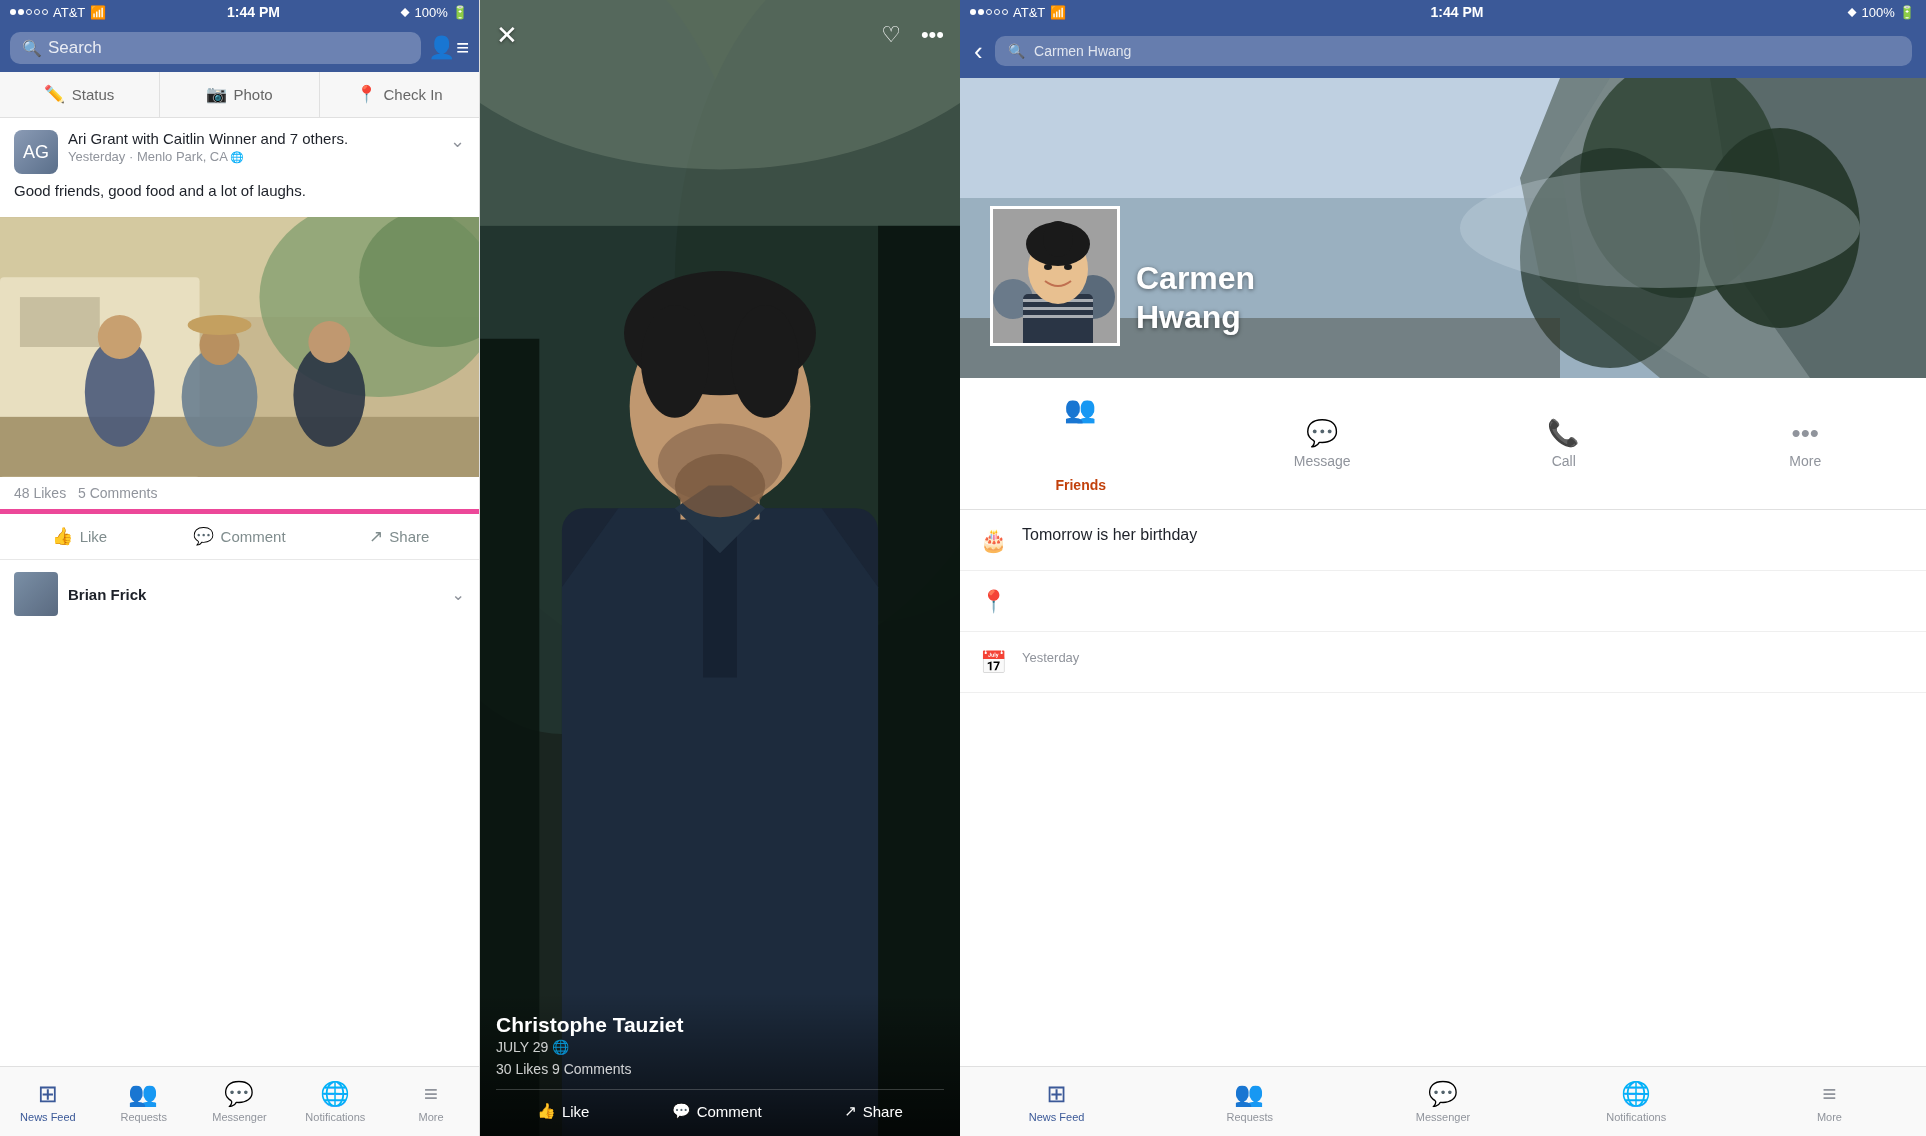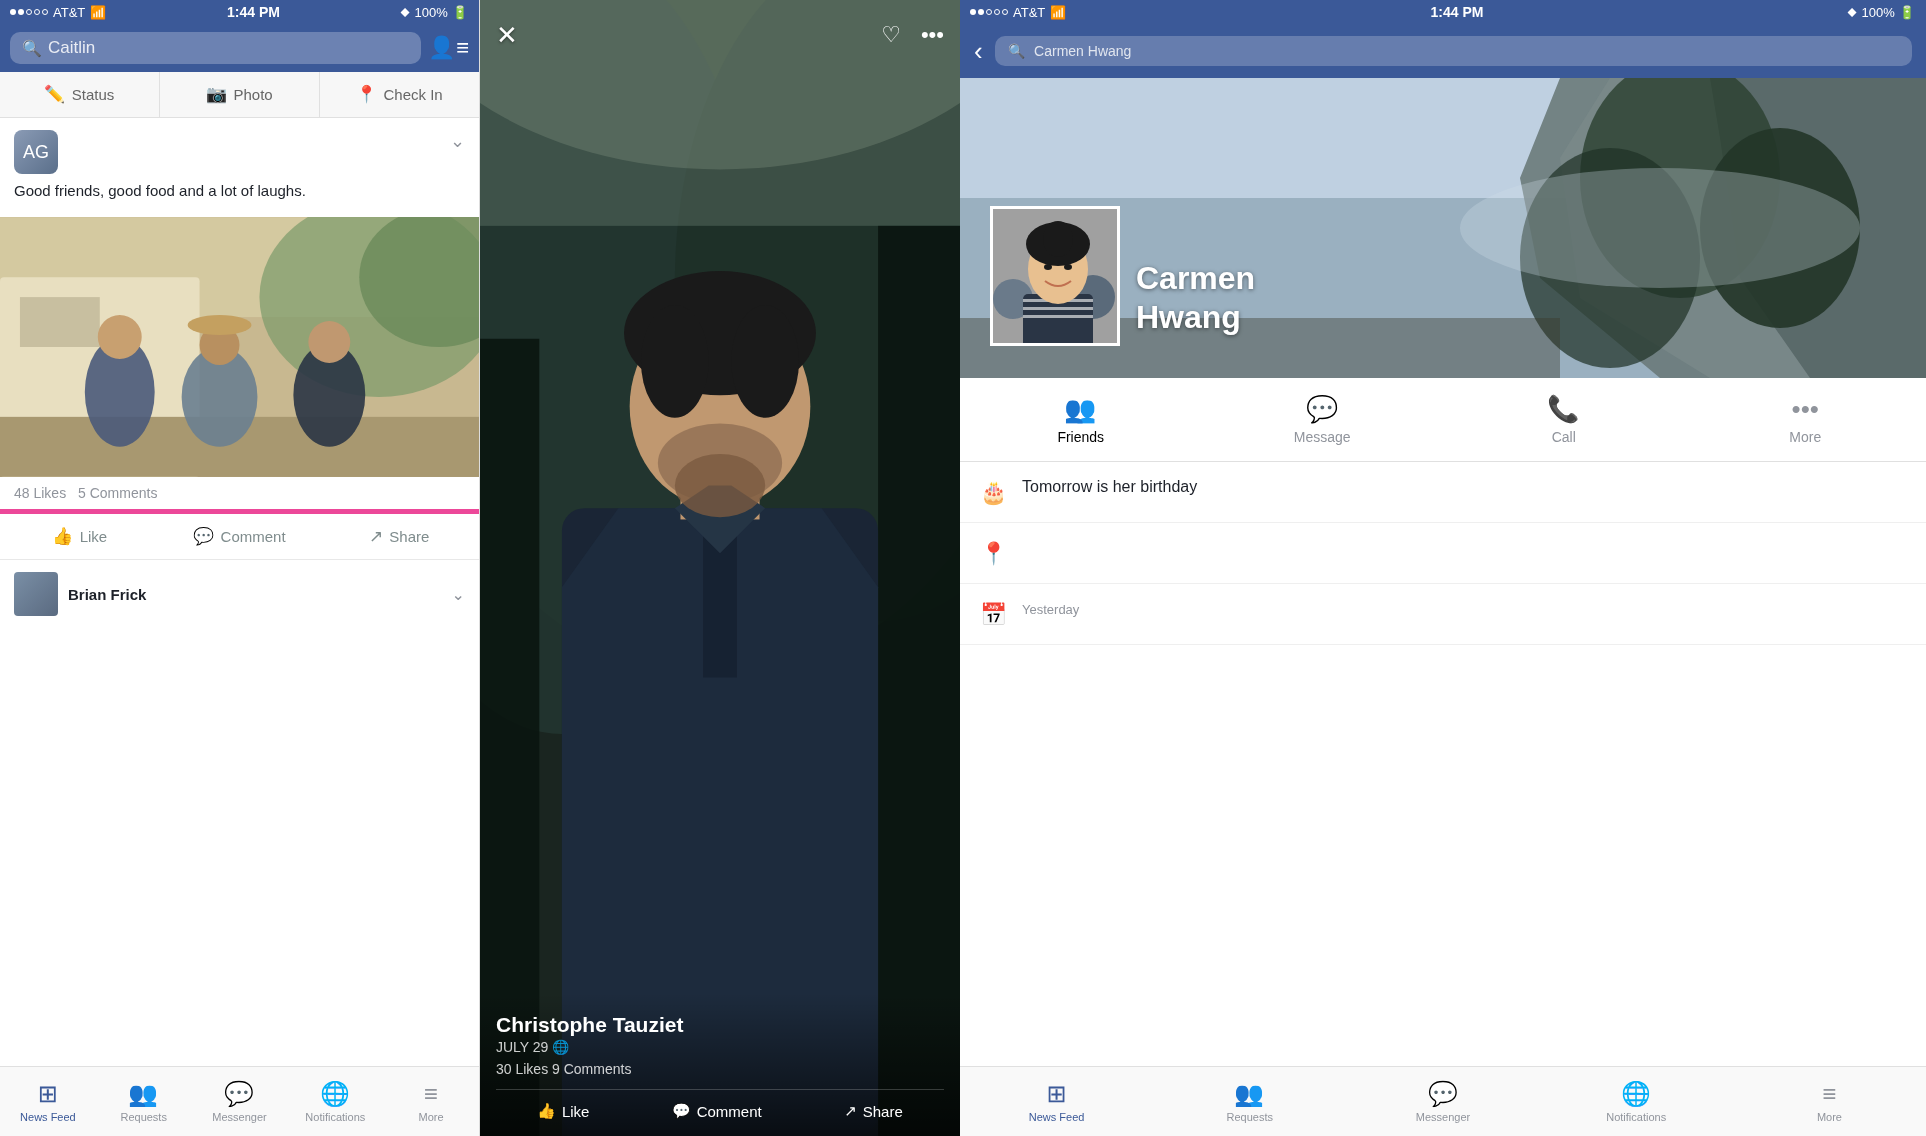--- a/index.html
+++ b/index.html
@@ -474,21 +474,21 @@
     <div class="right">
       <span>⬥</span>
       <span>100%</span>
       <span>🔋</span>
     </div>
   </div>
 
   <div class="search-bar">
     <div class="search-input-box">
       <span>🔍</span>
-      <span style="color:rgba(255,255,255,0.85); font-size:17px;">Caitlin</span>
+      <span style="color:rgba(255,255,255,0.85); font-size:17px;">Search</span>
     </div>
     <span class="friends-icon">👤≡</span>
   </div>
 
   <div class="action-buttons">
     <div class="action-btn">
       <span class="icon">✏️</span>
       <span>Status</span>
     </div>
     <div class="action-btn">
@@ -499,20 +499,30 @@
       <span class="icon">📍</span>
       <span>Check In</span>
     </div>
   </div>
 
   <div class="post-card">
     <div class="post-header">
       <div class="avatar-img">
         <div class="avatar-placeholder">
           <span>AG</span>
+        </div>
+      </div>
+      <div class="post-meta">
+        <div class="post-author">
+          <span>Ari Grant</span>
+          <span>with Caitlin Winner and 7 others.</span>
+        </div>
+        <div class="post-location">
+          <span>Yesterday · Menlo Park, CA</span>
+          <span class="globe">🌐</span>
         </div>
       </div>
       <span class="chevron-down">⌄</span>
     </div>
 
     <div class="post-text">Good friends, good food and a lot of laughs.</div>
 
     <div class="post-image">
       <div class="post-image-inner">
         <svg width="100%" height="260" viewBox="0 0 480 260" xmlns="http://www.w3.org/2000/svg">
@@ -747,21 +757,21 @@
           </svg>
         </div>
       </div>
       <div class="profile-name-overlay">Carmen<br>Hwang</div>
     </div>
   </div>
 
   <div class="profile-actions-row">
     <div class="profile-action-item active">
       <span class="prof-act-icon" style="color:#3b5998;">👥</span>
-      <span class="prof-act-label" style="color:#000000;font-weight:400;">Friends</span>
+      <span class="prof-act-label" style="color:#c2410c;font-weight:700;margin-top:48px;">Friends</span>
     </div>
     <div class="profile-action-item">
       <span class="prof-act-icon">💬</span>
       <span class="prof-act-label">Message</span>
     </div>
     <div class="profile-action-item">
       <span class="prof-act-icon">📞</span>
       <span class="prof-act-label">Call</span>
     </div>
     <div class="profile-action-item">

